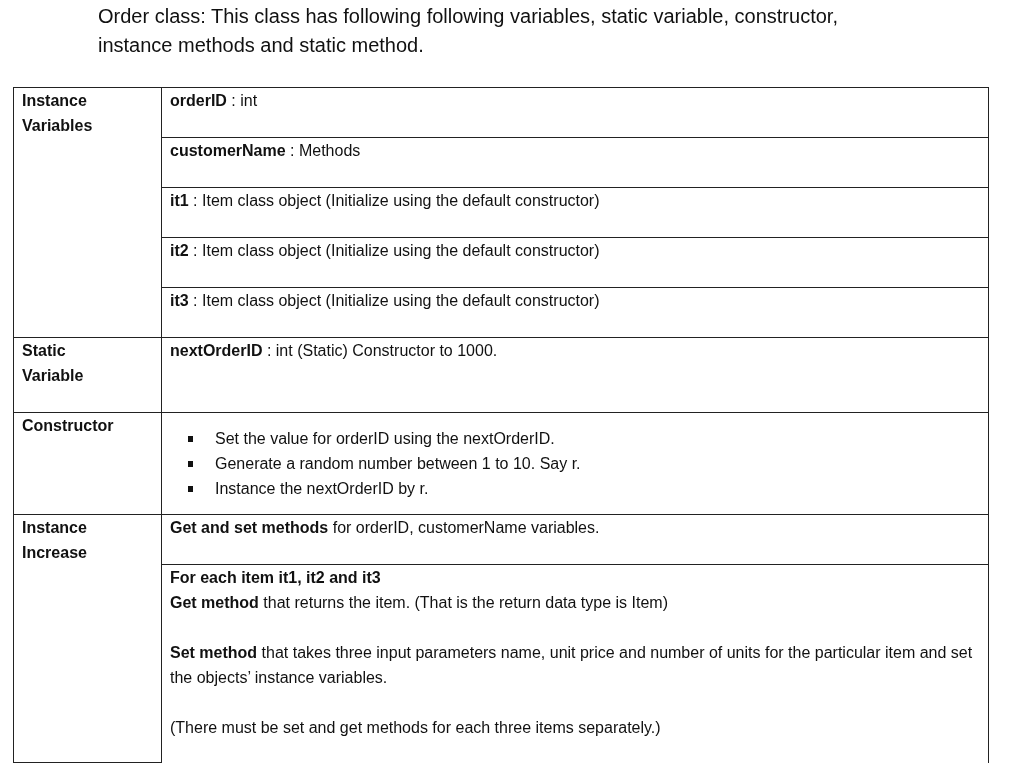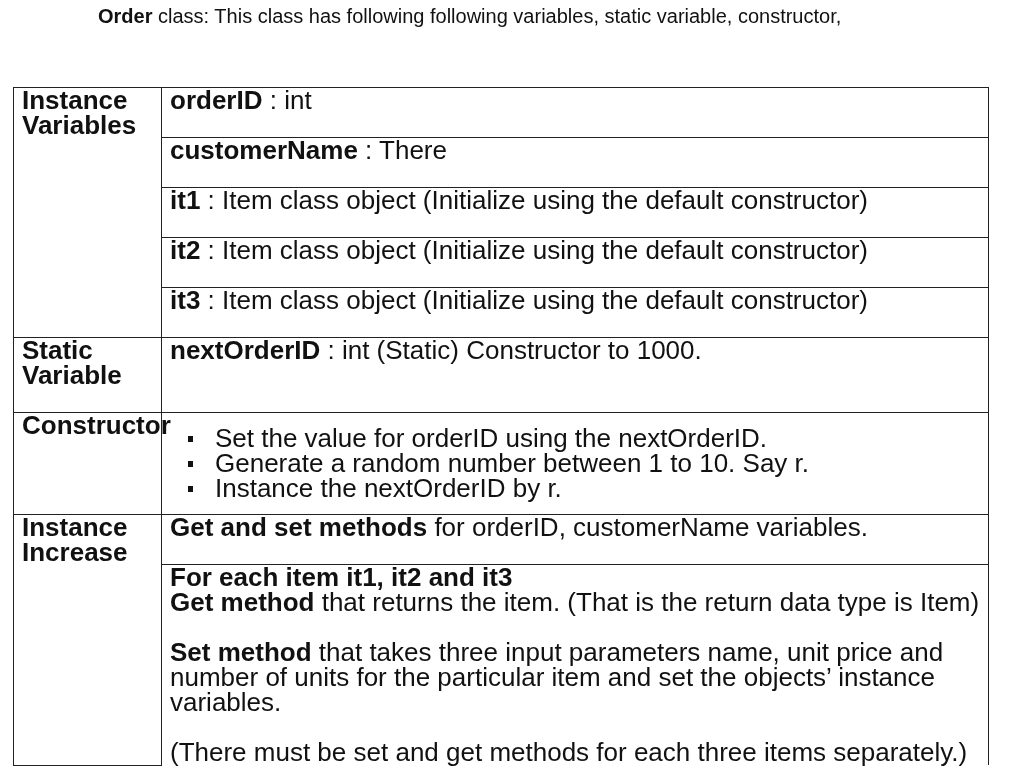--- a/index.html
+++ b/index.html
@@ -1,56 +1,57 @@
 <!DOCTYPE html>
 <html><head>
 <meta charset="utf-8">
 <style>
   html, body { margin:0; padding:0; background:#ffffff; }
   body { width:1024px; height:776px; overflow:hidden; position:relative;
          font-family:"Liberation Sans", sans-serif; color:#111; }
   .intro { position:absolute; left:98px; top:2px; width:900px;
            font-size:20px; line-height:29px; }
-  .intro b { font-weight:bold; }
+  .intro b { font-weight:normal; }
   table.spec { position:absolute; left:13px; top:87px; width:976px;
                border-collapse:collapse; table-layout:fixed; }
   table.spec td { border:1px solid #222; vertical-align:top;
-                  font-size:26px; line-height:25px; padding:0 8px; }
+                  font-size:16px; line-height:25px; padding:0 8px; }
   table.spec tr:last-child td { border-bottom:none; }
   td.label { width:131px; font-weight:bold; padding-left:10px; padding-top:1px; }
   td.cell { padding-left:9px; padding-top:1px; }
   .r51 { height:50px; }
   .r75 { height:75px; }
   .r100 { height:100px; }
   .r50 { height:50px; }
   .rlast { height:198px;margin-top:44px; }
   ul.bul { margin:13px; padding:0; list-style:none; }
   ul.bul li { position:relative; padding-left:32px; line-height:25px; }
   ul.bul li .sq { position:absolute; left:5px; top:10px; width:5px; height:6px; background:#111; }
   .para { margin:0; }
   .gap { height:25px; }
 </style>
 </head>
 <body>
 
 <div class="intro">
   <b>Order</b><span> class: This class has following following variables, static variable, constructor,</span><br>
+  <span>instance methods and static method.</span>
 </div>
 
 <table class="spec">
   <tbody>
       <tr class="r51">
     <td class="label" rowspan="5">
       <span>Instance</span><br>
       <span>Variables</span>
     </td>
     <td class="cell"><b>orderID</b><span> : int</span></td>
   </tr>
   <tr class="r51">
-    <td class="cell"><b>customerName</b><span> : There</span></td>
+    <td class="cell"><b>customerName</b><span> : Methods</span></td>
   </tr>
   <tr class="r51">
     <td class="cell"><b>it1</b><span> : Item class object (Initialize using the default constructor)</span></td>
   </tr>
   <tr class="r51">
     <td class="cell"><b>it2</b><span> : Item class object (Initialize using the default constructor)</span></td>
   </tr>
   <tr class="r51">
     <td class="cell"><b>it3</b><span> : Item class object (Initialize using the default constructor)</span></td>
   </tr>

